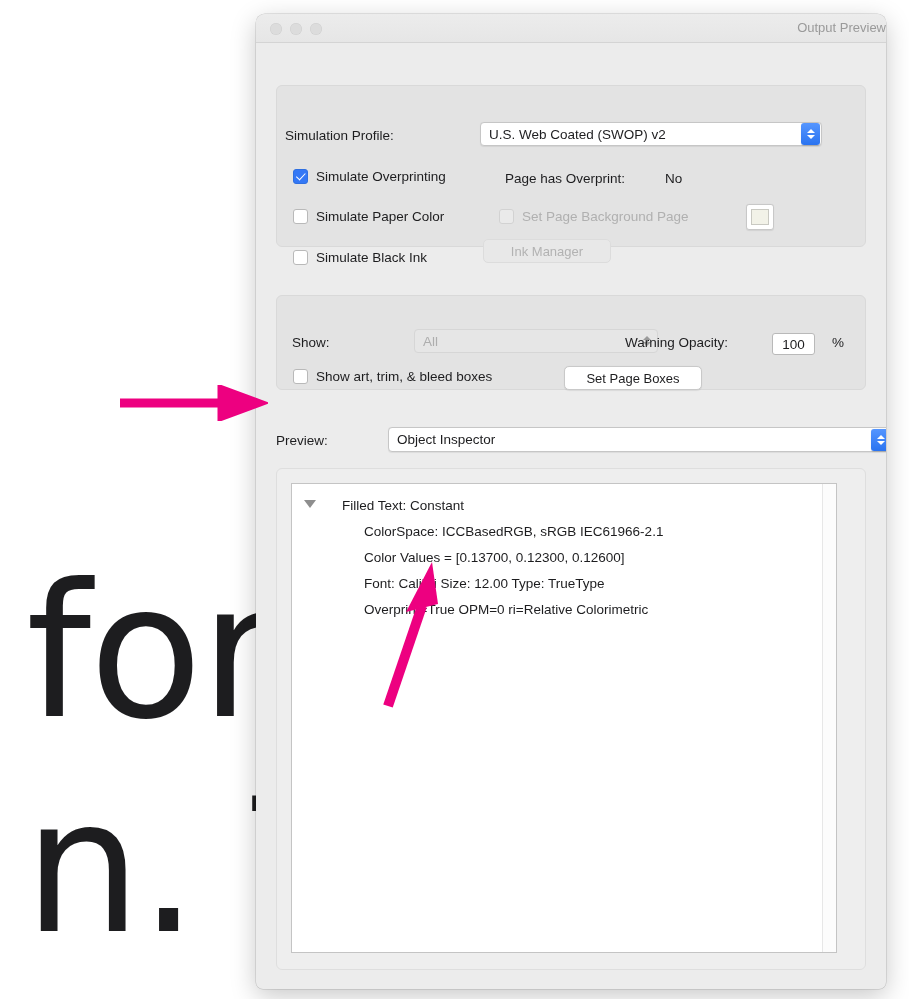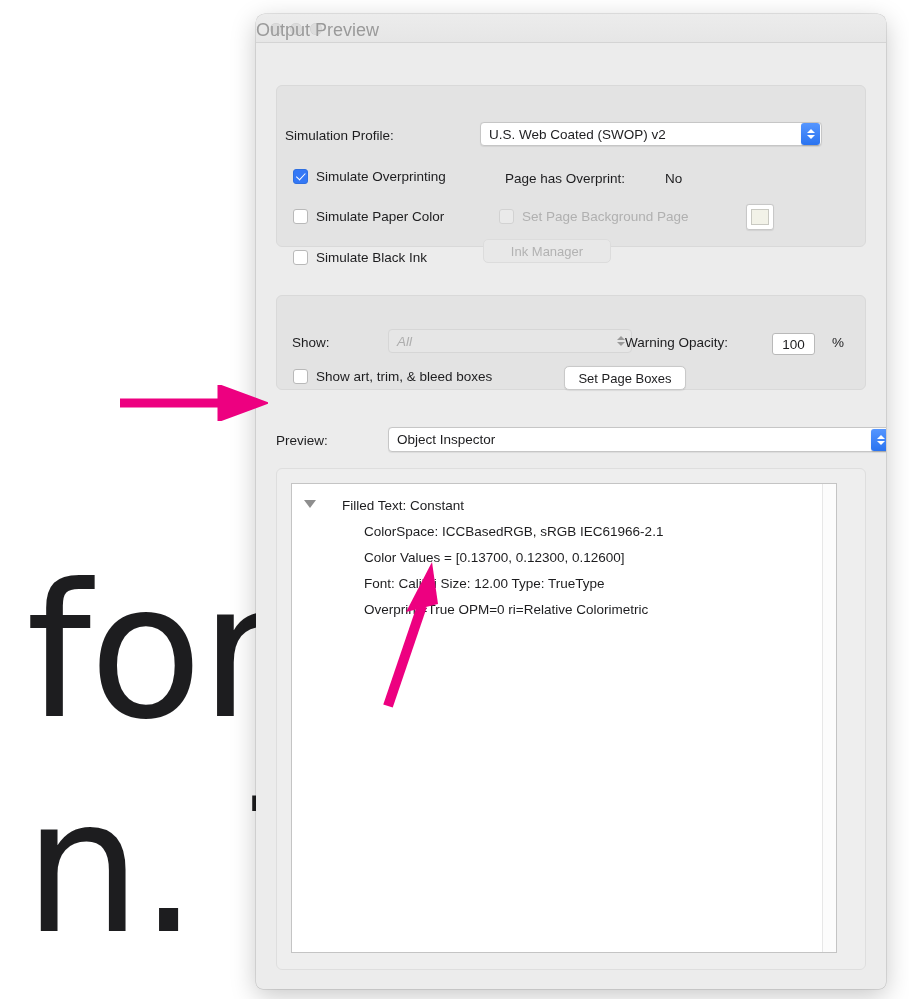--- a/index.html
+++ b/index.html
@@ -25,22 +25,22 @@
     overflow:hidden;
   }
   #titlebar{
     height:28px;background:linear-gradient(#ececec,#e6e6e6);
     border-bottom:1px solid #d4d4d4;position:relative;
   }
   .tl{position:absolute;top:9px;width:12px;height:12px;border-radius:50%;
       background:#dcdcdc;box-shadow:inset 0 0 0 .5px rgba(0,0,0,.07);}
   #tl-close{left:14px;}#tl-min{left:34px;}#tl-zoom{left:54px;}
   #win-title{
-    position:absolute;left:0;right:0;top:6px;text-align:left;
-    font-size:18px;color:#9a9a9a;font-weight:400;
+    position:absolute;left:0;right:0;top:6px;text-align:right;
+    font-size:13px;color:#9a9a9a;font-weight:400;
   }
 
   #content{padding:0;position:relative;height:947px;}
 
   
   .group-label{font-size:13px;color:#2b2b2b;position:absolute;margin-top:23px;}
   .groupbox{position:absolute;background:#e3e3e3;border:1px solid #d9d9d9;border-radius:6px;}
 
   #grp-simulate{left:20px;top:42px;width:588px;height:160px;}
   #lbl-simulate{left:36px;top:20px;}
@@ -187,37 +187,37 @@
     <div class="cb-row" style="left:37px;top:207px;">
       <span class="cb"></span>
       <span class="cb-label">Simulate Black Ink</span>
     </div>
     <div class="btn disabled" style="left:227px;top:196px;width:128px;">Ink Manager</div>
 
     <div class="group-label" id="lbl-show">Show</div>
     <div class="groupbox" id="grp-show"></div>
 
     <div class="row-label" style="left:36px;top:292px;">Show:</div>
-    <div class="popup disabled" style="left:104px;top:286px;width:244px;font-style:italic;">
+    <div class="popup disabled" style="left:130px;top:286px;width:244px;">
       <span class="pv">All</span>
       <span class="stepper">
         <i class="chev chev-up"></i>
           <i class="chev chev-dn"></i>
       </span>
     </div>
 
     <div class="row-label" style="left:369px;top:292px;">Warning Opacity:</div>
     <div class="tfield" style="left:516px;top:290px;width:43px;">100</div>
     <div class="row-label" style="left:576px;top:292px;">%</div>
 
     <div class="cb-row" style="left:37px;top:326px;">
       <span class="cb"></span>
       <span class="cb-label">Show art, trim, &amp; bleed boxes</span>
     </div>
-    <div class="btn" style="left:308px;top:323px;width:122px;">Set Page Boxes</div>
+    <div class="btn" style="left:308px;top:323px;width:138px;">Set Page Boxes</div>
 
     <div class="row-label" style="left:20px;top:390px;">Preview:</div>
     <div class="popup" style="left:104px;top:384px;width:504px;height:25px;">
       <span class="pv">Object Inspector</span>
       <span class="stepper">
         <i class="chev chev-up"></i>
           <i class="chev chev-dn"></i>
       </span>
     </div>
 

